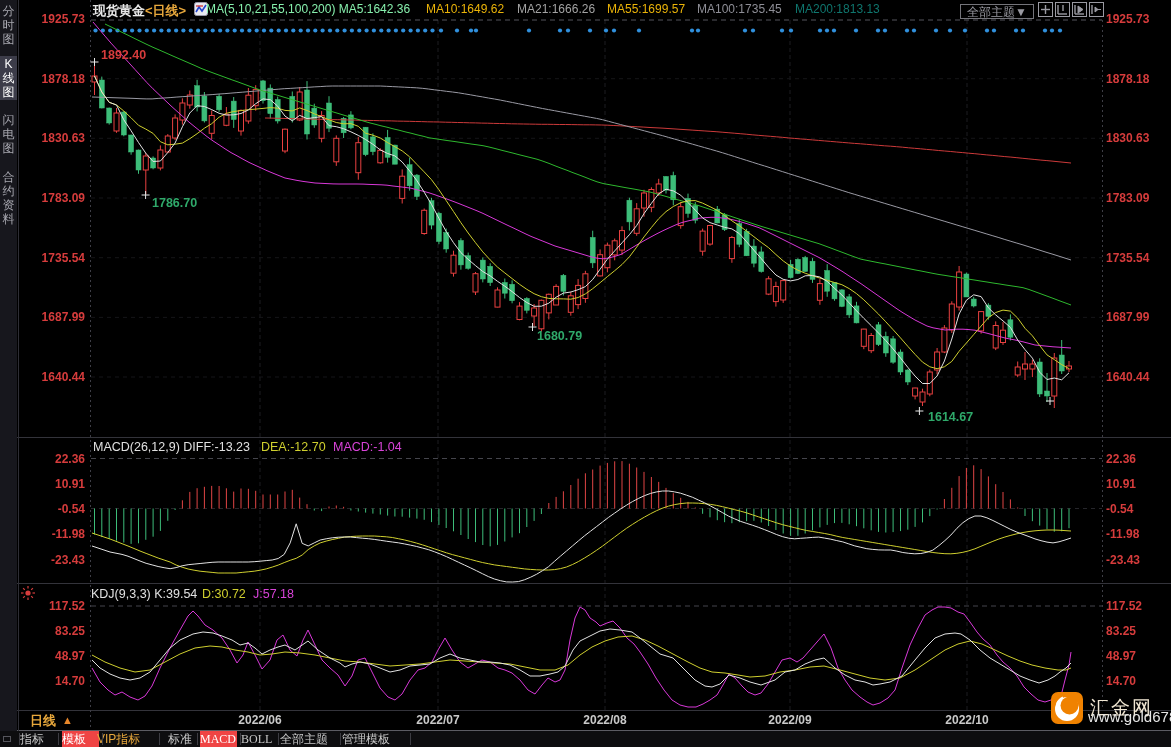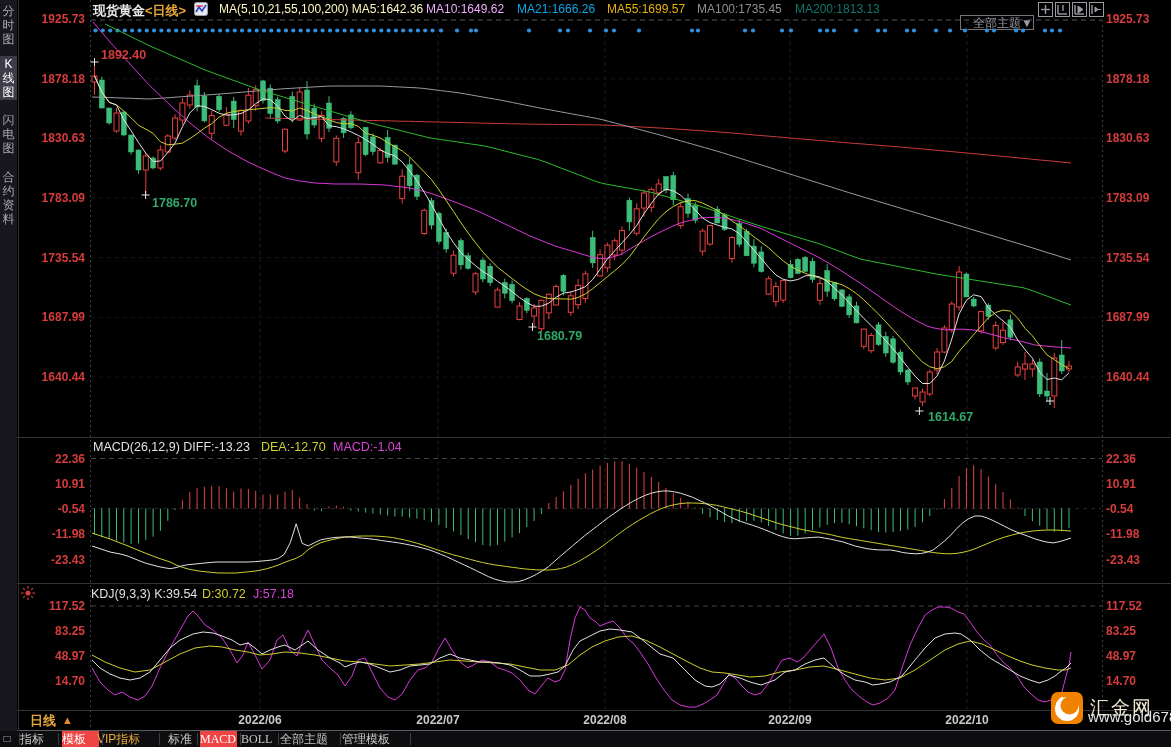--- a/index.html
+++ b/index.html
@@ -21,27 +21,27 @@
  <div class="sitem" style="top:113px">闪<br>电<br>图</div>
  <div class="sitem" style="top:170px">合<br>约<br>资<br>料</div>
 </div>
 <div id="topbar">
  <div class="tb" style="left:76px;color:#e8e8e8;font-weight:bold;font-size:13px">现货黄金<span style="color:#e8a83c">&lt;日线&gt;</span></div>
  <svg class="abs" style="left:177px;top:2px" width="14" height="14">
    <rect x="0.5" y="0.5" width="13" height="13" rx="2" fill="#e8e8f0" stroke="#9999a8"></rect>
    <polyline points="2,10 5,5 8,9 12,3" fill="none" stroke="#2244cc" stroke-width="1.6"></polyline>
    <line x1="2" y1="4" x2="9" y2="4" stroke="#cc2222" stroke-width="1.2"></line>
  </svg>
- <div class="tb" style="left:202px;color:#fef9c3">MA(5,10,21,55,100,200)&nbsp;MA5:1642.36</div>
- <div class="tb" style="left:409px;color:#f0abfc">MA10:1649.62</div>
- <div class="tb" style="left:500px;color:#0ea5e9">MA21:1666.26</div>
+ <div class="tb" style="left:189px;color:#86efac">MA(5,10,21,55,100,200)&nbsp;MA5:1642.36</div>
+ <div class="tb" style="left:409px;color:#eab308">MA10:1649.62</div>
+ <div class="tb" style="left:500px;color:#a3a3a3">MA21:1666.26</div>
  <div class="tb" style="left:590px;color:#eab308">MA55:1699.57</div>
  <div class="tb" style="left:680px;color:#8e8e96">MA100:1735.45</div>
  <div class="tb" style="left:778px;color:#0f766e">MA200:1813.13</div>
- <div class="abs" style="left:943px;top:15px;width:74px;height:15px;border:1px solid #74747a;color:#9a9aa2;font-size:12px;text-align:right;line-height:14px">全部主题▼</div>
+ <div class="abs" style="left:943px;top:4px;width:74px;height:15px;border:1px solid #74747a;color:#9a9aa2;font-size:12px;text-align:center;line-height:14px">全部主题▼</div>
 </div>
 <svg class="abs" style="left:1038px;top:1.5px" width="66" height="15">
  <g stroke="#9a9aa2" fill="none">
   <rect x="0.5" y="0.5" width="14" height="14"></rect>
   <rect x="17.5" y="0.5" width="14" height="14"></rect>
   <rect x="34.5" y="0.5" width="14" height="14"></rect>
   <rect x="51.5" y="0.5" width="14" height="14"></rect>
   <g stroke-width="1.4">
    <line x1="7.5" y1="3" x2="7.5" y2="12"></line>
         <line x1="3" y1="7.5" x2="12" y2="7.5"></line>

